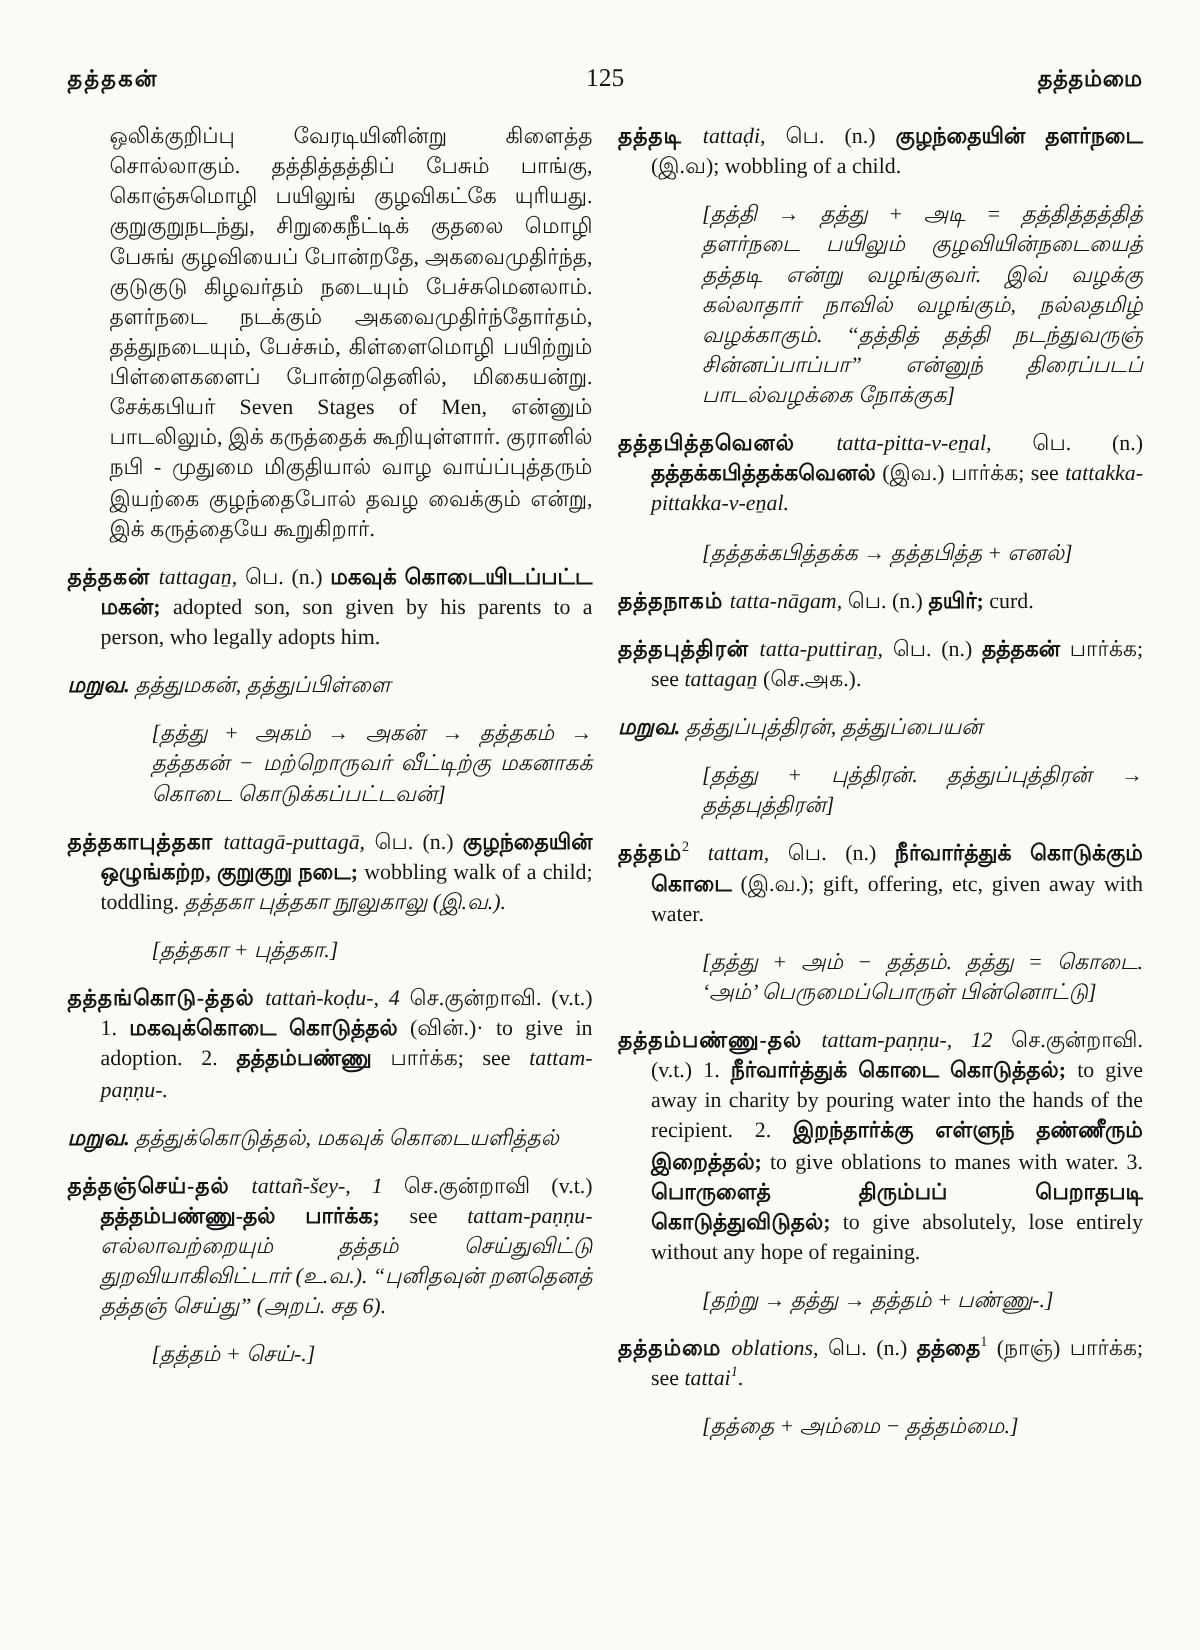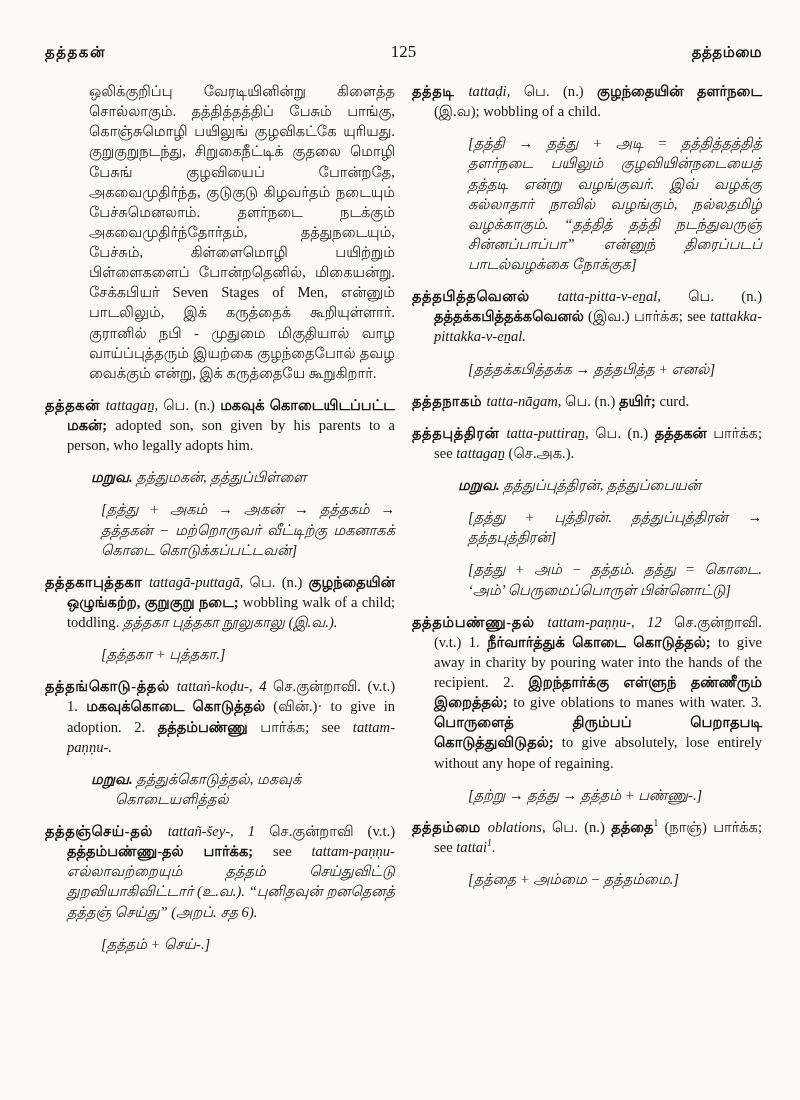--- a/index.html
+++ b/index.html
@@ -23,23 +23,23 @@
   .header .h-center{width:34%;text-align:center;font-size:17px;}
   .header .h-right{width:33%;text-align:right;font-weight:700;font-size:15px;letter-spacing:0.5px;}
   .columns{display:flex;gap:17px;}
   .column{
     width:350px;
     font-size:14.6px;
     line-height:1.38;
     text-align:justify;
   }
   .para{margin:0 0 12px 0;}
-  .cont{margin-left:44px;}
+  .cont{margin-left:28px;}
   .entry{padding-left:22px;text-indent:-22px;}
-  .syn{margin-left:46px;padding-left:24px;text-indent:-24px;text-align:left;}
+  .syn{padding-left:24px;text-indent:-24px;text-align:left;}
   .etym{margin-left:56px;font-style:italic;}
   .s-n{}
   .s-b{font-weight:700;}
   .s-i{font-style:italic;}
   .s-bi{font-weight:700;font-style:italic;}
   .s-h{font-weight:700;letter-spacing:0.6px;margin-top:12px;}
   sup{font-size:9.5px;line-height:0;vertical-align:super;}
   sup.s-i{font-style:italic;}
 </style>
 </head>
@@ -66,20 +66,21 @@
       </div>
     <div class="column">
         <div class="para entry"><span class="s-h">தத்தடி </span><span class="s-i">tattaḍi, </span><span class="s-n">பெ. (n.) </span><span class="s-b">குழந்தையின் தளர்நடை </span><span class="s-n">(இ.வ); wobbling of a child.</span></div>
         <div class="para etym"><span class="s-i">[தத்தி → தத்து + அடி = தத்தித்தத்தித் தளர்நடை பயிலும் குழவியின்நடையைத் தத்தடி என்று வழங்குவர். இவ் வழக்கு கல்லாதார் நாவில் வழங்கும், நல்லதமிழ் வழக்காகும். “தத்தித் தத்தி நடந்துவருஞ் சின்னப்பாப்பா” என்னுந் திரைப்படப் பாடல்வழக்கை நோக்குக]</span></div>
         <div class="para entry"><span class="s-h">தத்தபித்தவெனல் </span><span class="s-i">tatta-pitta-v-eṉal, </span><span class="s-n">பெ. (n.) </span><span class="s-b">தத்தக்கபித்தக்கவெனல் </span><span class="s-n">(இவ.) பார்க்க; see </span><span class="s-i">tattakka-pittakka-v-eṉal.</span></div>
         <div class="para etym"><span class="s-i">[தத்தக்கபித்தக்க → தத்தபித்த + எனல்]</span></div>
         <div class="para entry"><span class="s-h">தத்தநாகம் </span><span class="s-i">tatta-nāgam, </span><span class="s-n">பெ. (n.) </span><span class="s-b">தயிர்; </span><span class="s-n">curd.</span></div>
         <div class="para entry"><span class="s-h">தத்தபுத்திரன் </span><span class="s-i">tatta-puttiraṉ, </span><span class="s-n">பெ. (n.) </span><span class="s-b">தத்தகன் </span><span class="s-n">பார்க்க; see </span><span class="s-i">tattagaṉ </span><span class="s-n">(செ.அக.).</span></div>
         <div class="para syn"><span class="s-bi">மறுவ. </span><span class="s-i">தத்துப்புத்திரன், தத்துப்பையன்</span></div>
         <div class="para etym"><span class="s-i">[தத்து + புத்திரன். தத்துப்புத்திரன் → தத்தபுத்திரன்]</span></div>
+        <div class="para entry"><span class="s-h">தத்தம்</span><sup class="s-n">2</sup><span class="s-i"> tattam, </span><span class="s-n">பெ. (n.) </span><span class="s-b">நீர்வார்த்துக் கொடுக்கும் கொடை </span><span class="s-n">(இ.வ.); gift, offering, etc, given away with water.</span></div>
         <div class="para etym"><span class="s-i">[தத்து + அம் − தத்தம். தத்து = கொடை. ‘அம்’ பெருமைப்பொருள் பின்னொட்டு]</span></div>
         <div class="para entry"><span class="s-h">தத்தம்பண்ணு-தல் </span><span class="s-i">tattam-paṇṇu-, 12 </span><span class="s-n">செ.குன்றாவி. (v.t.) 1. </span><span class="s-b">நீர்வார்த்துக் கொடை கொடுத்தல்; </span><span class="s-n">to give away in charity by pouring water into the hands of the recipient. 2. </span><span class="s-b">இறந்தார்க்கு எள்ளுந் தண்ணீரும் இறைத்தல்; </span><span class="s-n">to give oblations to manes with water. 3. </span><span class="s-b">பொருளைத் திரும்பப் பெறாதபடி கொடுத்துவிடுதல்; </span><span class="s-n">to give absolutely, lose entirely without any hope of regaining.</span></div>
         <div class="para etym"><span class="s-i">[தற்று → தத்து → தத்தம் + பண்ணு-.]</span></div>
         <div class="para entry"><span class="s-h">தத்தம்மை </span><span class="s-i">oblations, </span><span class="s-n">பெ. (n.) </span><span class="s-b">தத்தை</span><sup class="s-n">1</sup><span class="s-n"> (நாஞ்) பார்க்க; see </span><span class="s-i">tattai</span><sup class="s-i">1</sup><span class="s-n">.</span></div>
         <div class="para etym"><span class="s-i">[தத்தை + அம்மை − தத்தம்மை.]</span></div>
       </div>
   </div>
 </div>
 
 </body></html>

